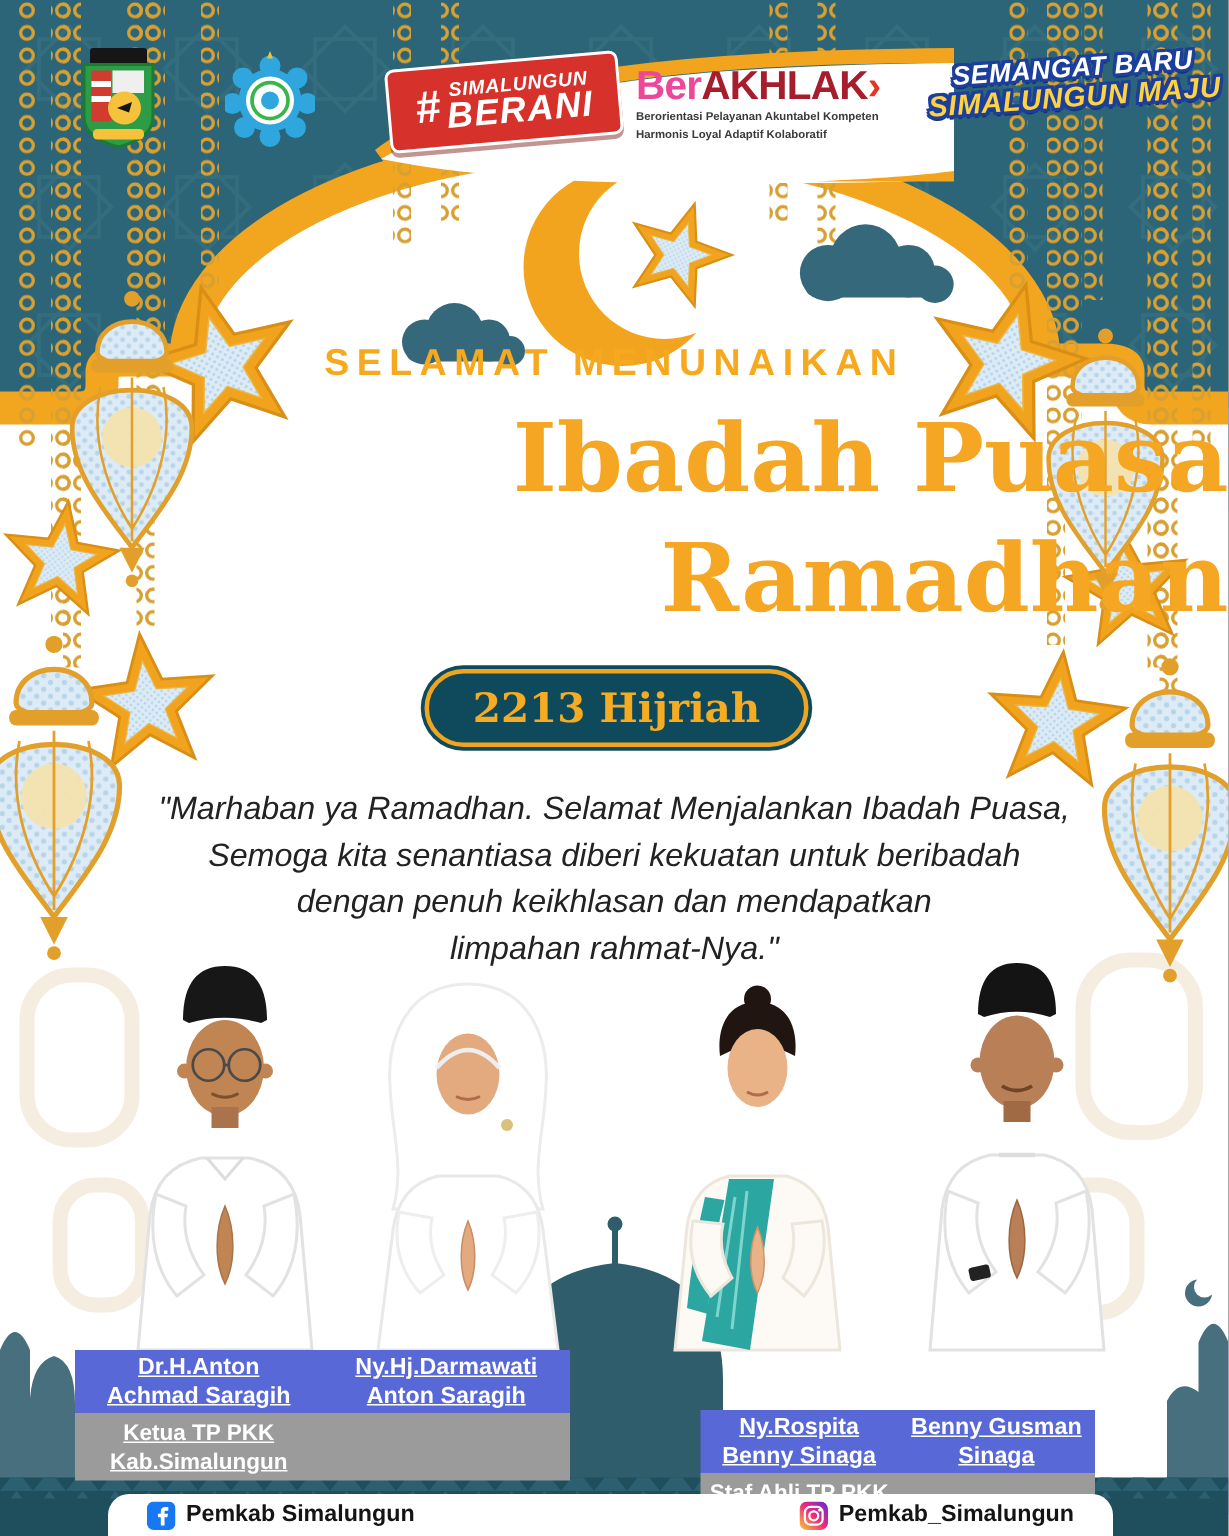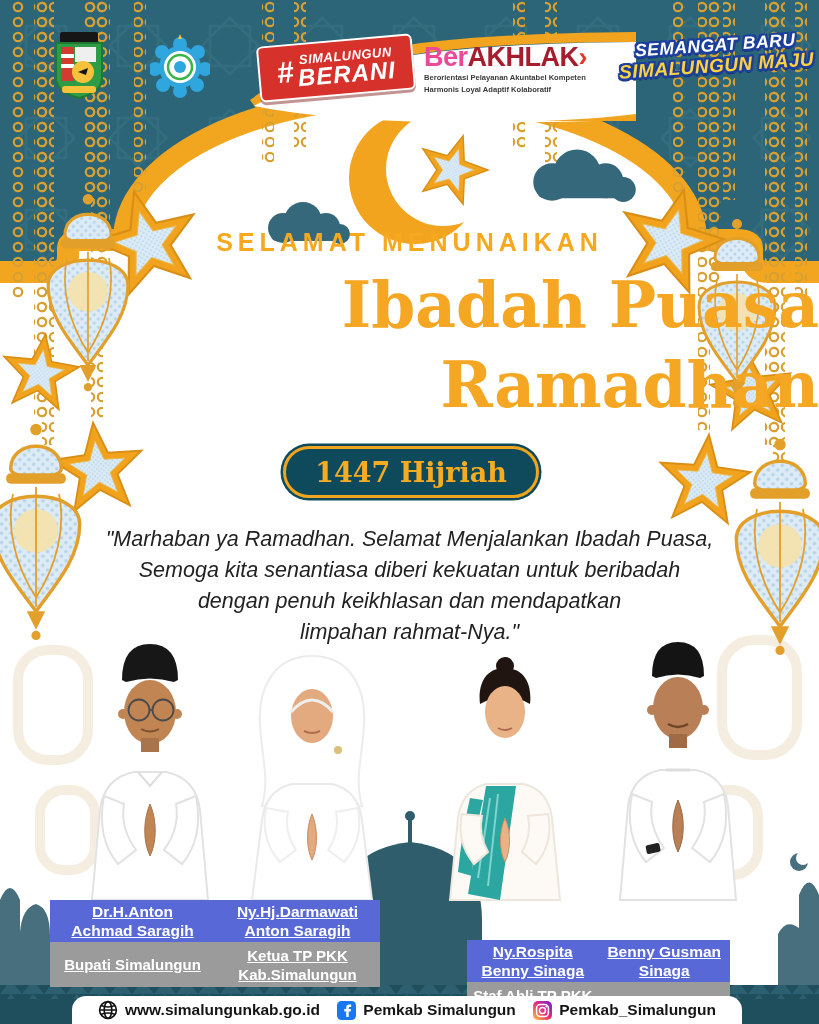--- a/index.html
+++ b/index.html
@@ -235,21 +235,21 @@
   </div>
 
   <div class="abs semangat">
     <div class="s1">SEMANGAT BARU</div>
     <div class="s2">SIMALUNGUN MAJU</div>
   </div>
 
   <div class="abs kicker">SELAMAT MENUNAIKAN</div>
   <div class="abs title t1">Ibadah Puasa</div>
   <div class="abs title t2">Ramadhan</div>
-  <div class="abs pill">1447 Hijriah</div>
+  <div class="abs pill">2213 Hijriah</div>
 
   <div class="abs quote">
     <div>"Marhaban ya Ramadhan. Selamat Menjalankan Ibadah Puasa,</div>
     <div>Semoga kita senantiasa diberi kekuatan untuk beribadah</div>
     <div>dengan penuh keikhlasan dan mendapatkan</div>
     <div>limpahan rahmat-Nya."</div>
   </div>
 
   <svg class="abs" style="left:0;top:628px;z-index:1" width="819" height="302" viewBox="0 0 819 302">
 
@@ -318,24 +318,20 @@
         <span class="ln">Dr.H.Anton</span>
         <span class="ln">Achmad Saragih</span>
       </div>
       <div class="cell">
         <span class="ln">Ny.Hj.Darmawati</span>
         <span class="ln">Anton Saragih</span>
       </div>
     </div>
     <div class="row row-roles">
       <div class="cell">
-        <span class="rl">Bupati Simalungun</span>
-        <span class="rl"></span>
-      </div>
-      <div class="cell">
         <span class="rl">Ketua TP PKK</span>
         <span class="rl">Kab.Simalungun</span>
       </div>
     </div>
   </div>
 
   <div class="abs group g-right">
     <div class="row row-names">
       <div class="cell">
         <span class="ln">Ny.Rospita</span>
@@ -348,30 +344,20 @@
     </div>
     <div class="row row-roles">
       <div class="cell">
         <span class="rl">Staf Ahli TP PKK</span>
         <span class="rl">Kab.Simalungun</span>
       </div>
     </div>
   </div>
 
   <div class="abs footerbar">
-    <div class="fitem">
-      <span class="icon">
-        <svg width="20" height="20" viewBox="0 0 20 20" fill="none" stroke="#111" stroke-width="1.6">
-          <circle cx="10" cy="10" r="8.4"></circle>
-          <ellipse cx="10" cy="10" rx="3.8" ry="8.4"></ellipse>
-          <path d="M1.6,10 H18.4 M2.8,5.6 Q10,8.4 17.2,5.6 M2.8,14.4 Q10,11.6 17.2,14.4"></path>
-        </svg>
-      </span>
-      <span>www.simalungunkab.go.id</span>
-    </div>
     <div class="fitem">
       <span class="icon">
         <svg width="19" height="19" viewBox="0 0 19 19">
           <rect width="19" height="19" rx="4.5" fill="#1877F2"></rect>
           <path fill="#fff" d="M12.7,6.1 h1.5 V3.6 h-2.1 c-1.9,0 -2.9,1.1 -2.9,3 v1.5 H7.3 v2.4 h1.9 V16 h2.5 v-5.5 h1.9 l0.4,-2.4 h-2.3 V6.9 c0,-0.5 0.3,-0.8 1,-0.8 Z"></path>
         </svg>
       </span>
       <span>Pemkab Simalungun</span>
     </div>
     <div class="fitem">

